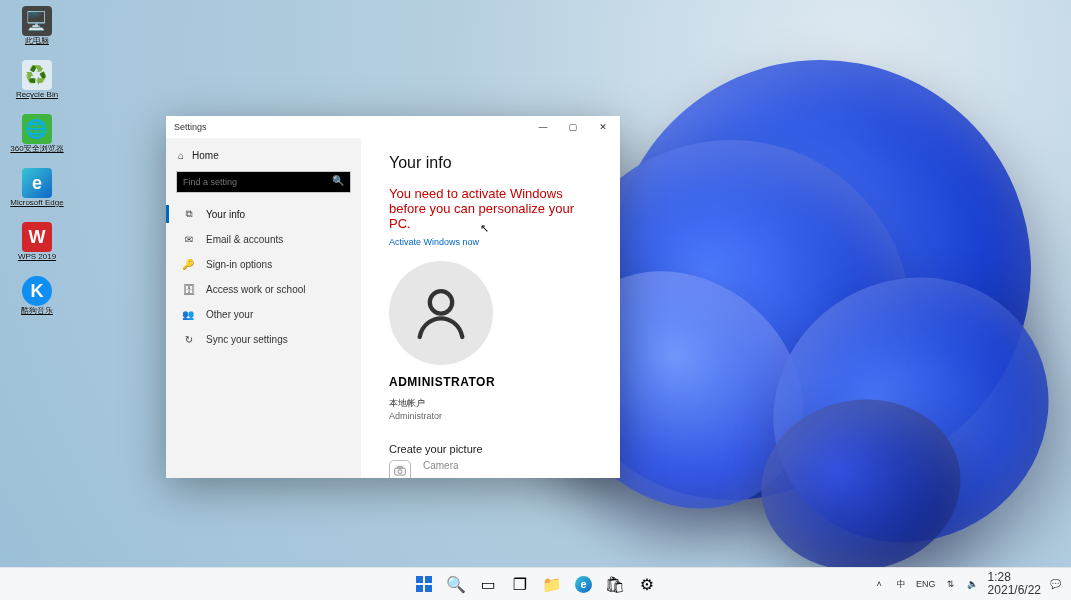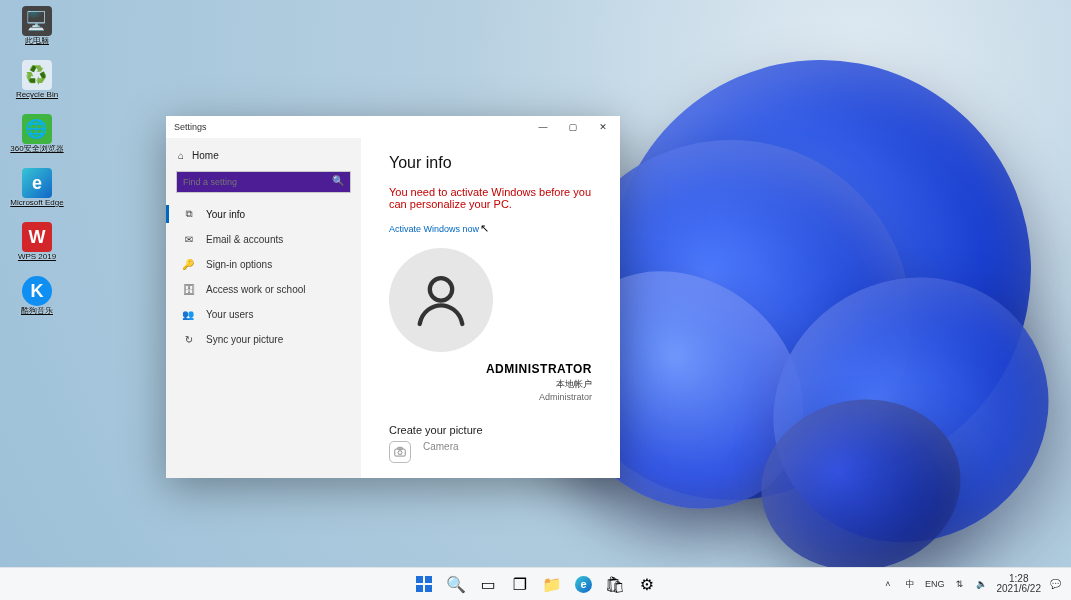--- a/index.html
+++ b/index.html
@@ -37,54 +37,54 @@
   
   .taskbar {
     position: absolute; left:0; right:0; bottom:0; height: 33px;
     background: #f5f7f9; border-top: 1px solid #dfe3e7;
     display: flex; align-items: center; justify-content: center;
   }
   .task-center { display:flex; gap: 14px; align-items:center; }
   .task-center .tb { width: 18px; height: 18px; display:flex; align-items:center; justify-content:center; cursor:pointer; }
   .tray { position:absolute; right: 8px; top:0; bottom:0; display:flex; align-items:center; gap:8px; font-size:9px; color:#333; }
   .tray .tb { width:14px; height:14px; display:flex; align-items:center; justify-content:center; cursor:pointer; }
-  .clock { text-align:center; line-height:1.05; font-size:10px; }
+  .clock { text-align:left; line-height:1.05; font-size:12px; }
 
   
   .win {
     position: absolute; left: 166px; top: 116px; width: 454px; height: 362px;
     background: #fff; box-shadow: 0 10px 40px rgba(0,0,0,.35);
     display: flex; flex-direction: column;
   }
   .titlebar { height: 22px; display:flex; align-items:center; justify-content:space-between; padding: 0 2px 0 8px; font-size:9px; color:#333; }
   .winctrls { display:flex; }
   .winctrls .c { width: 30px; height:22px; display:flex; align-items:center; justify-content:center; cursor:pointer; }
   .winbody { flex:1; display:flex; overflow:hidden; }
 
   .sidebar { width: 195px; background:#f3f3f3; border-right:0; display:flex; flex-direction:column; padding: 6px 0; }
   .home { display:flex; align-items:center; gap:8px; padding: 6px 12px; font-size:10px; color:#222; cursor:pointer; }
   .searchwrap { padding: 4px 10px 8px; }
-  .search { width:100%; height:22px; border:1px solid #c8c8c8; background:#4c1d95; font-size:9px; padding:0 22px 0 6px; color:#888; }
+  .search { width:100%; height:22px; border:1px solid #c8c8c8; background:#000000; font-size:9px; padding:0 22px 0 6px; color:#888; }
   .searchwrap { position:relative; }
   .searchwrap .sicon { position:absolute; right:16px; top:8px; font-size:10px; color:#666; pointer-events:none;}
   .section { font-size:10px; font-weight:600; color:#111; padding: 4px 12px 6px; }
   .navlist { display:flex; flex-direction:column; }
   .navitem { display:flex; align-items:center; gap:10px; padding: 7px 12px 7px 16px; font-size:10px; color:#333; cursor:pointer; }
   .navitem.sel { position:relative; color:#111; }
   .navitem.sel::before { content:""; position:absolute; left:0; top:4px; bottom:4px; width:3px; background:#0067c0; }
   .navitem .ni { width:14px; text-align:center; color:#444; }
 
   .content { flex:1; overflow:auto; padding: 16px 28px 12px; position:relative; }
   .content h1 { font-size:16px; font-weight:400; color:#111; margin-bottom:14px; }
-  .warn { font-size:11px; color:#c40000; margin-bottom:8px; }
+  .warn { font-size:13px; color:#c40000; margin-bottom:0; }
   .link { font-size:9px; color:#0067c0; cursor:pointer; margin-bottom:6px; display:inline-block; }
-  .avatar-block { margin-top: 8px; text-align: right; }
+  .avatar-block { margin-top: 8px; }
   .avatar { width: 104px; height:104px; border-radius:50%; background:#e6e6e6; display:flex; align-items:center; justify-content:center; }
   .uname { font-size:12px; font-weight:700; letter-spacing:.5px; margin-top:10px; }
-  .udomain { font-size:9px; color:#333; margin-top:2px; }
+  .udomain { font-size:9px; color:#333; margin-top:8px; }
   .urole { font-size:9px; color:#666; margin-top:1px; }
   .subh { font-size:11px; color:#222; margin-top:22px; margin-bottom:5px; }
   .cam-row { display:flex; gap:12px; color:#888; font-size:10px; cursor:pointer; }
   .cam-row .camicon { width:22px; height:22px; border:1px solid #bbb; border-radius:5px; display:flex; align-items:center; justify-content:center; }
 
   .cursor { position:absolute; left:480px; top:222px; font-size:11px; color:#000; pointer-events:none; }
 
   svg { display:block; }
 </style>
 </head>
@@ -157,25 +157,25 @@
           <div class="navitem">
             <span class="ni">🔑</span>
             <span>Sign-in options</span>
           </div>
           <div class="navitem">
             <span class="ni">🗄</span>
             <span>Access work or school</span>
           </div>
           <div class="navitem">
             <span class="ni">👥</span>
-            <span>Your users</span>
+            <span>Other your</span>
           </div>
           <div class="navitem">
             <span class="ni">↻</span>
-            <span>Sync your picture</span>
+            <span>Sync your settings</span>
           </div>
         </div>
       </div>
 
       <div class="content">
         <h1>Your info</h1>
         <div class="warn">You need to activate Windows before you can personalize your PC.</div>
         <span class="link">Activate Windows now</span>
 
         <div class="avatar-block">

